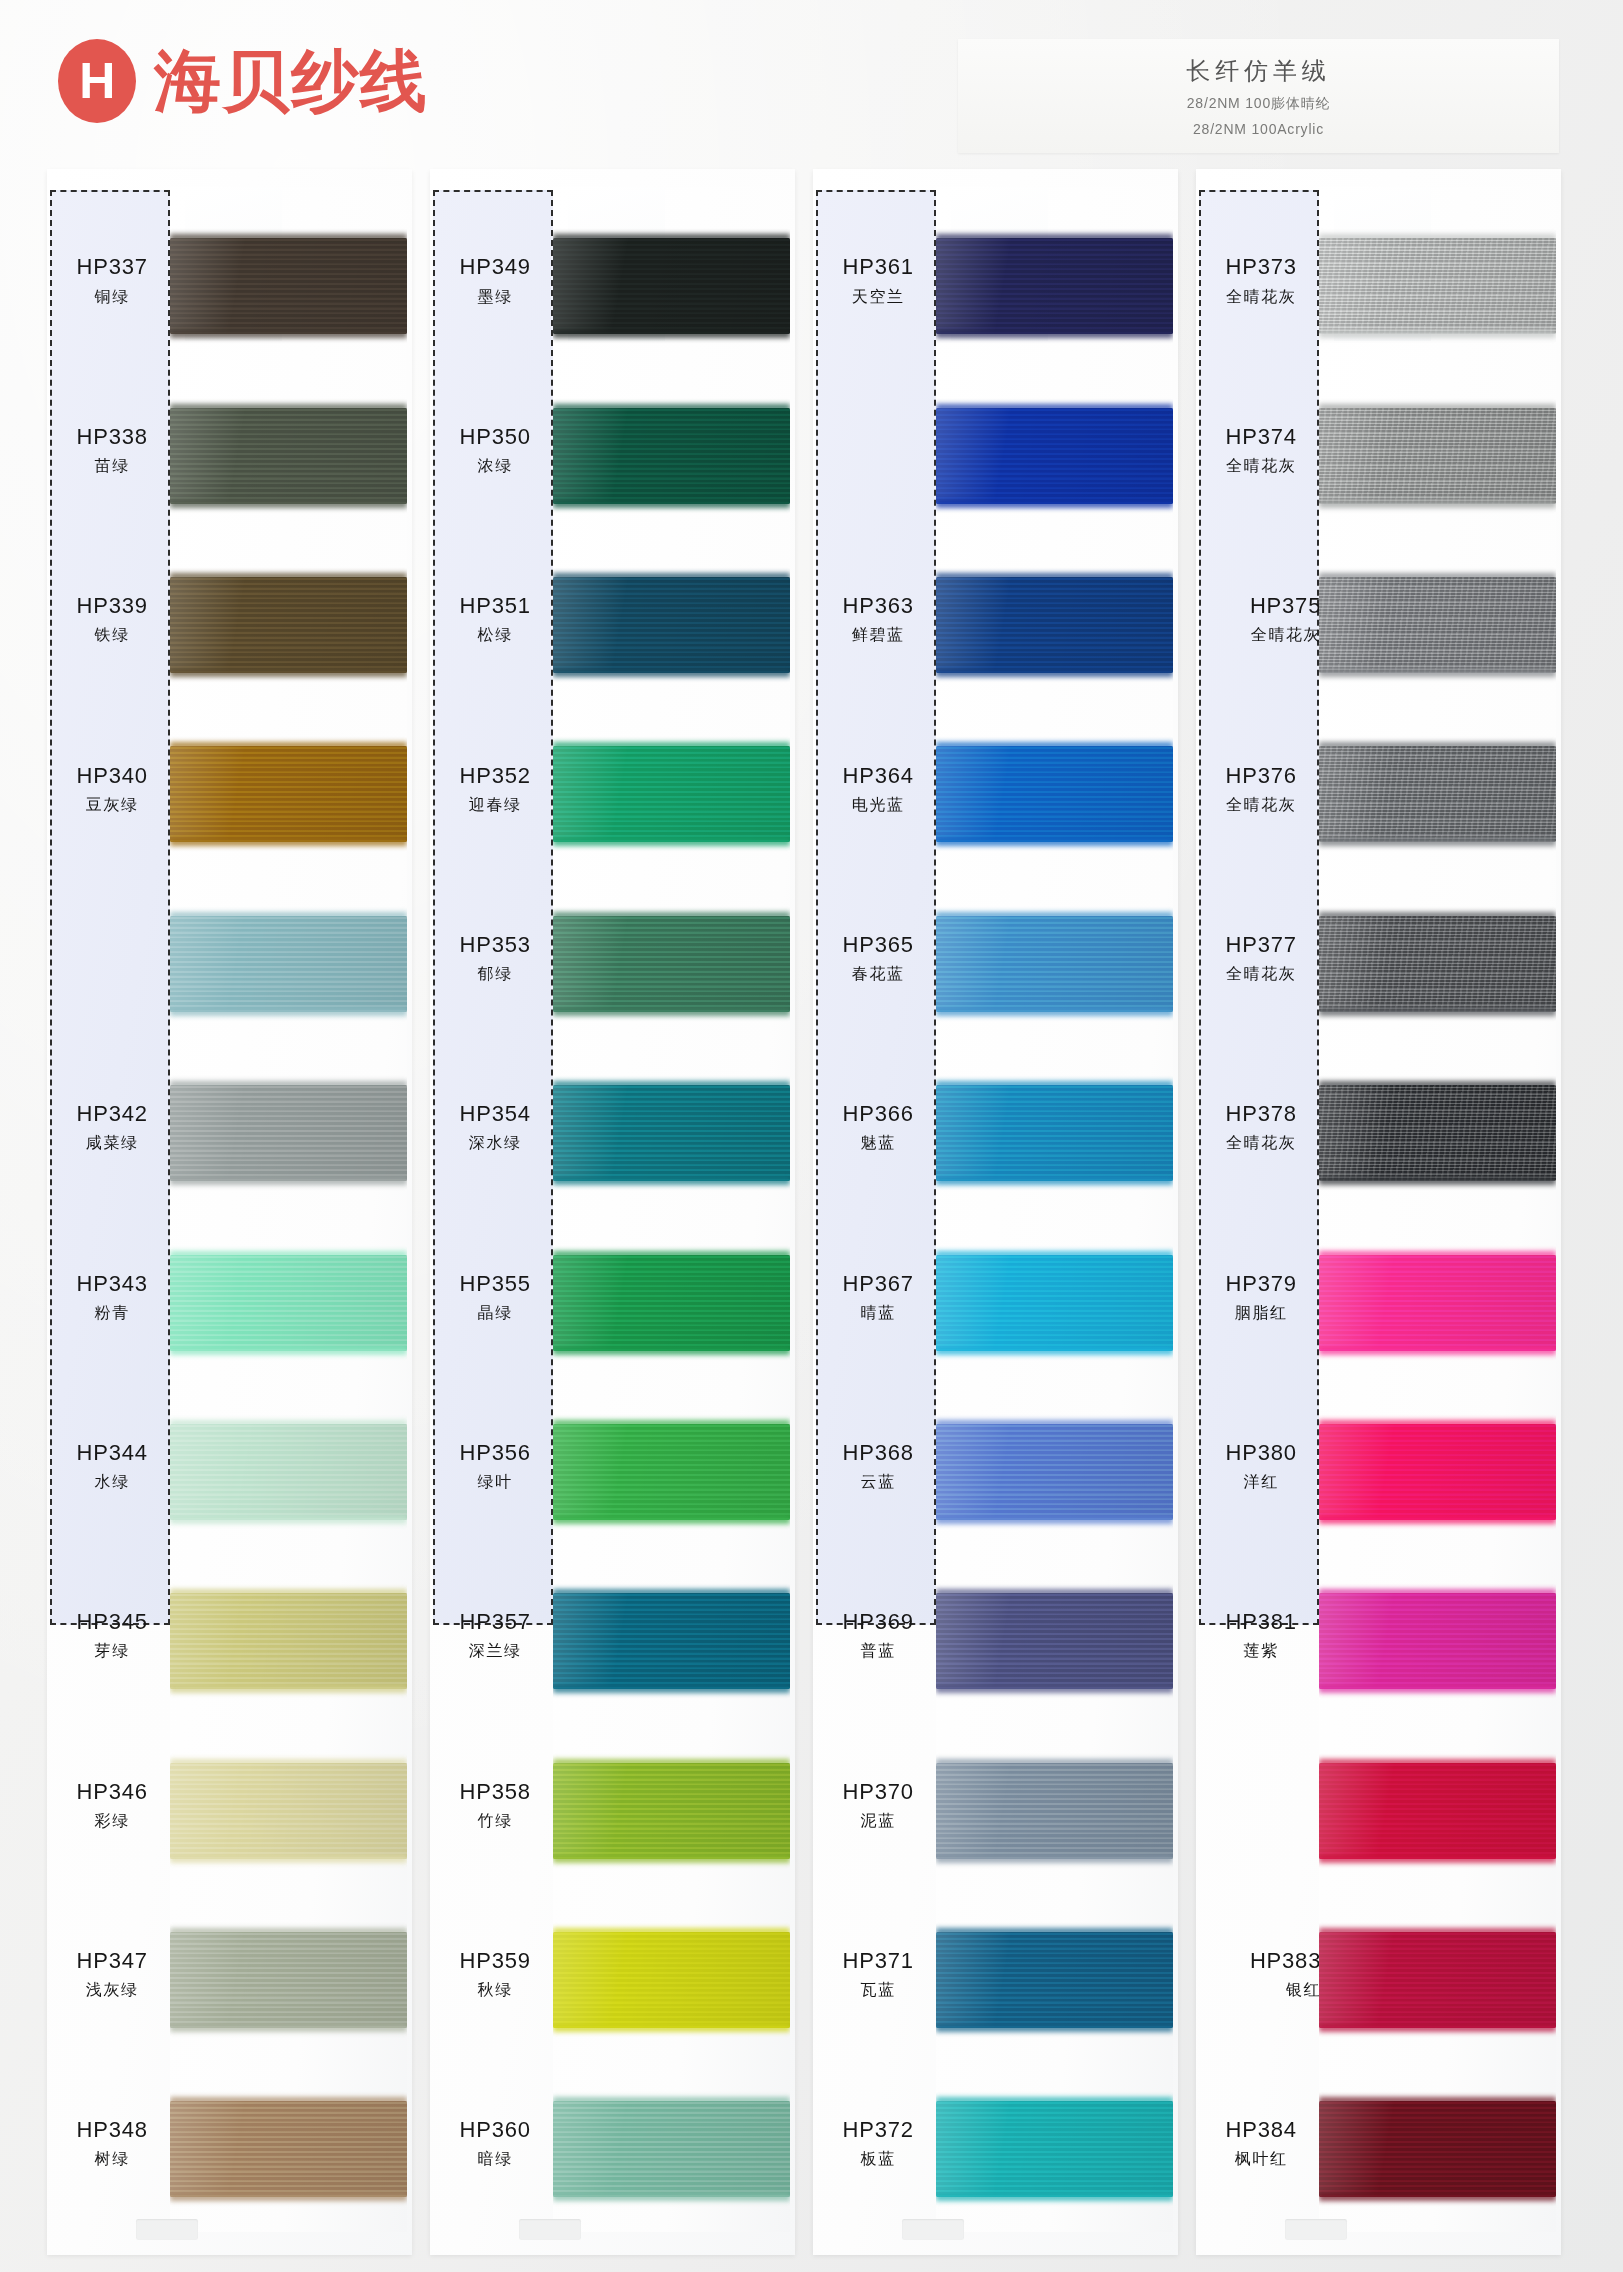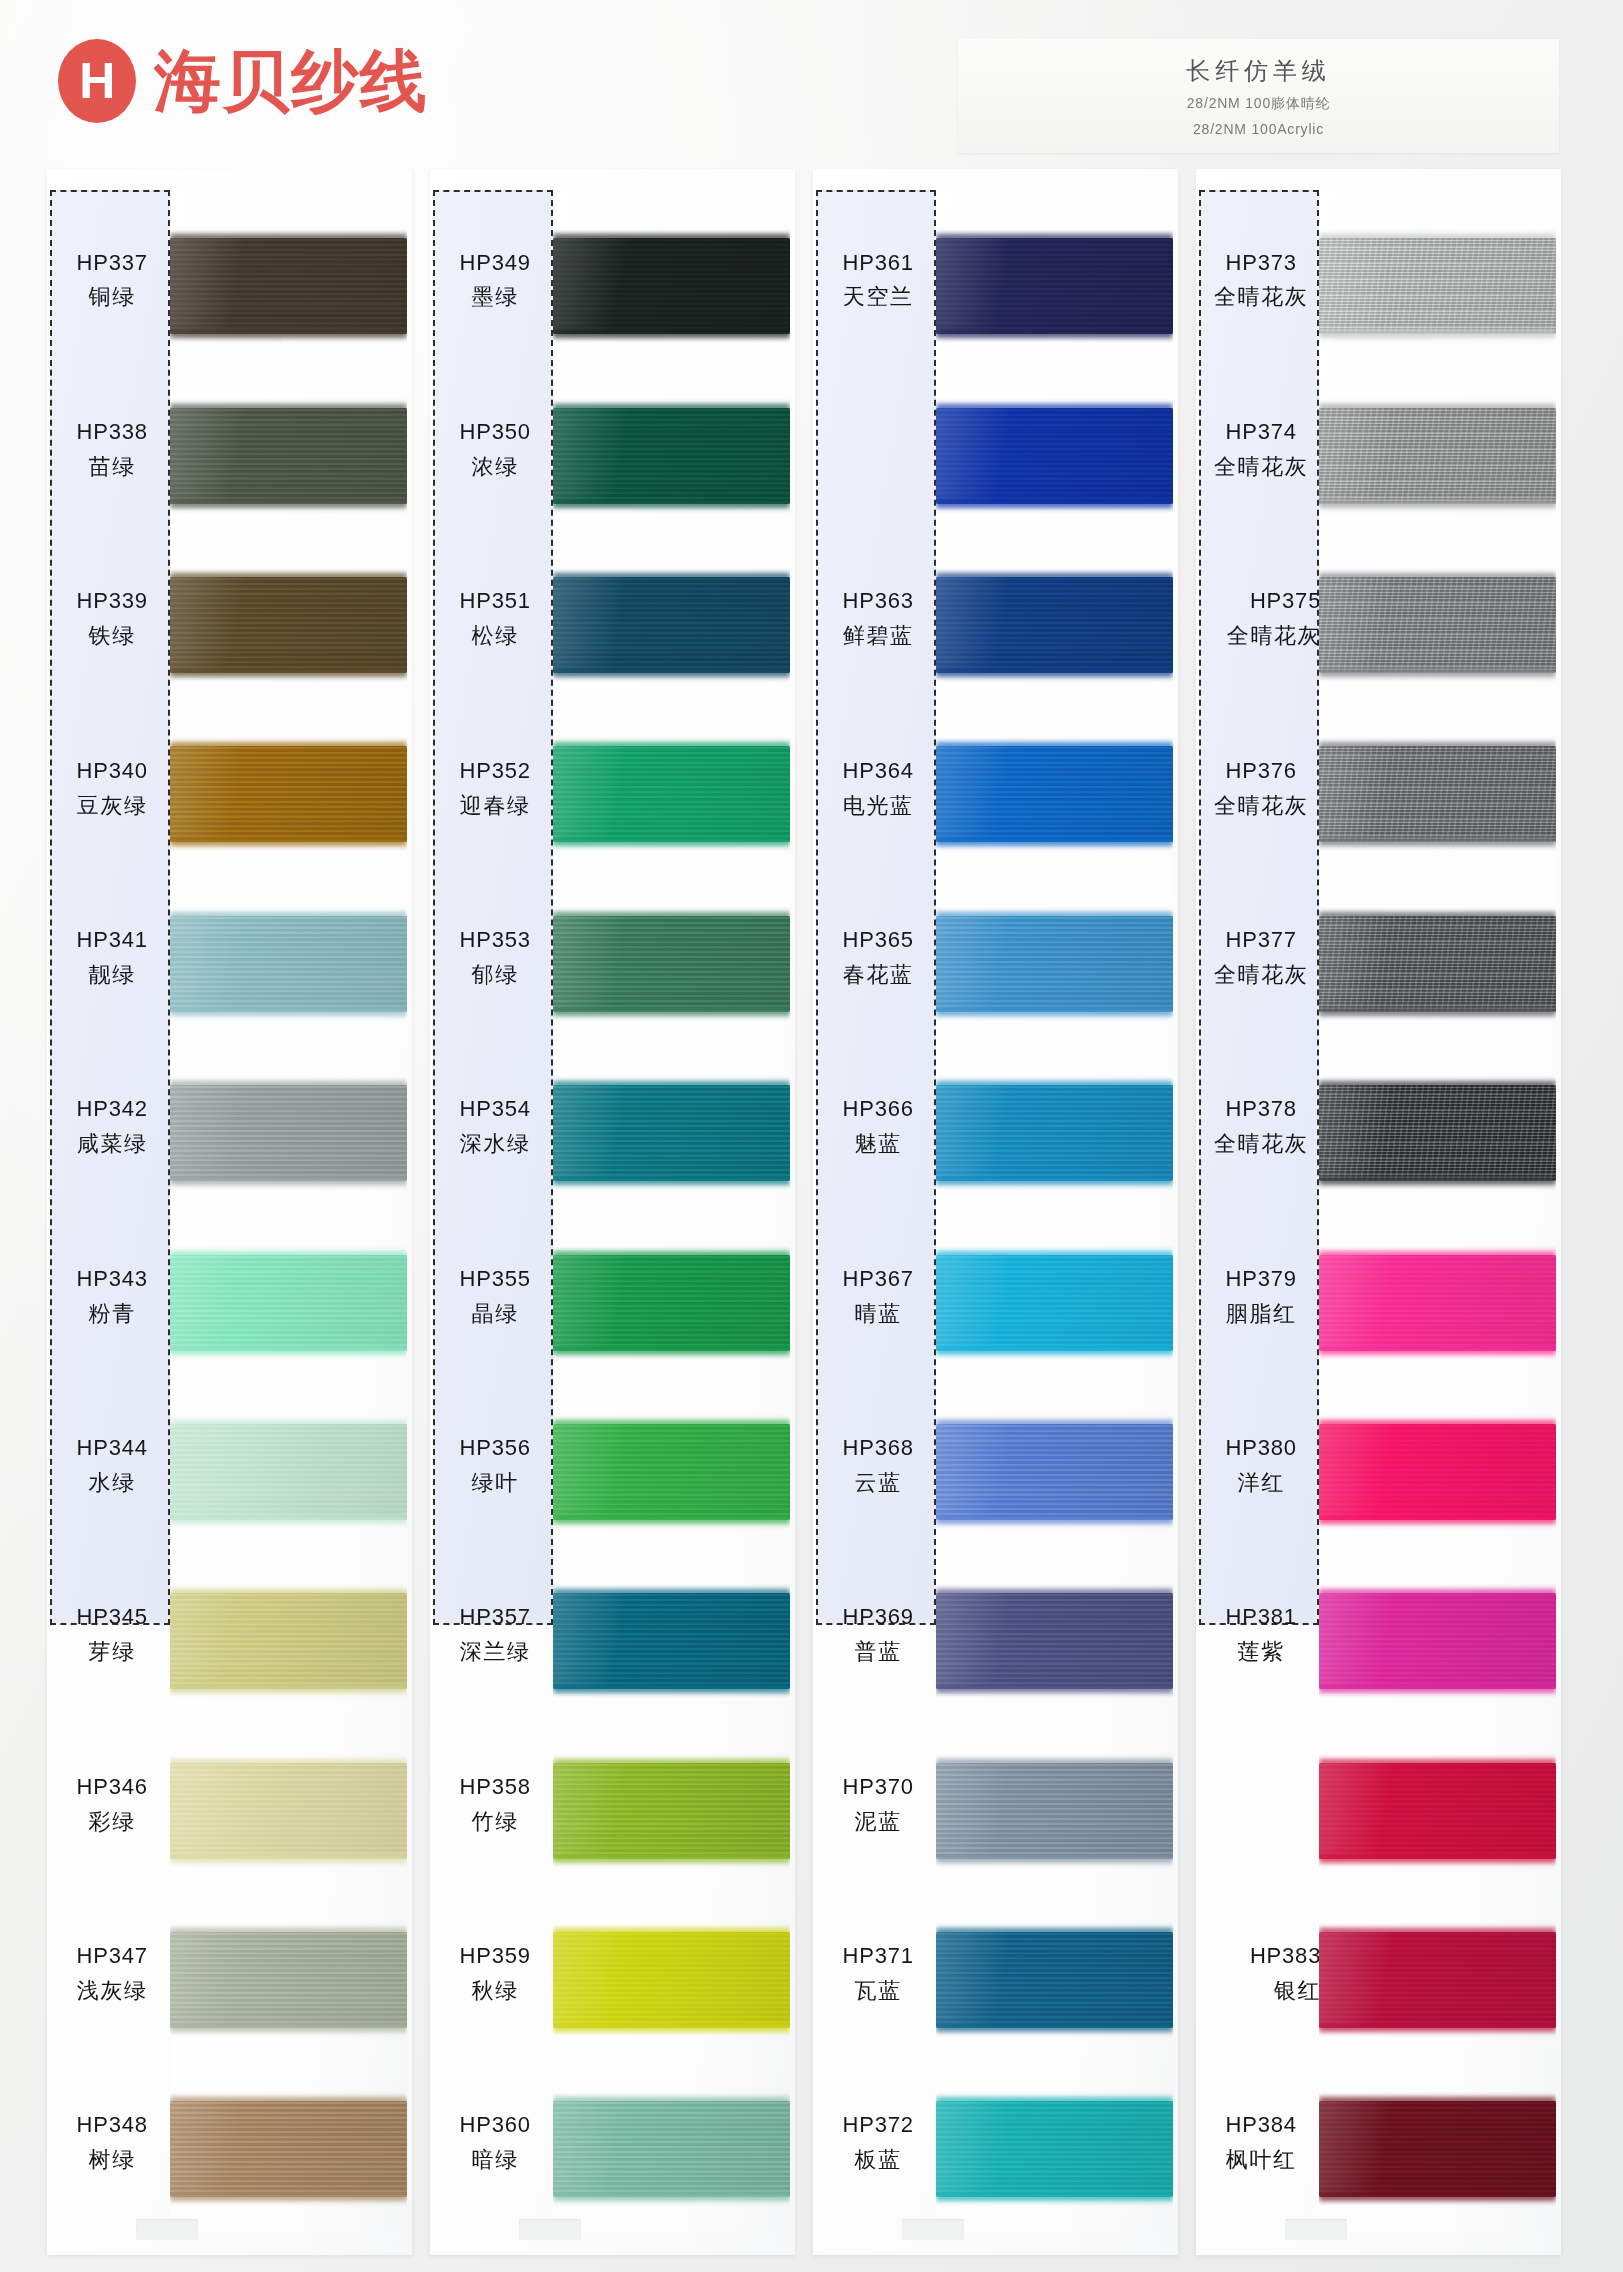--- a/index.html
+++ b/index.html
@@ -88,21 +88,21 @@
   .label-cell{
     position:absolute;left:0;width:120px;height:146px;
     display:flex;flex-direction:column;align-items:center;justify-content:center;
     gap:6.5px;
   }
   .code{
     font-size:22px;color:#171717;letter-spacing:0.8px;
     font-family:"Liberation Sans",sans-serif;
   }
   .cname{
-    font-size:22px;color:#171717;letter-spacing:1.6px;
+    font-size:16px;color:#171717;letter-spacing:1.6px;
     font-family:"DejaVu Sans","Liberation Sans",sans-serif;white-space:nowrap;
   }
 
   .swatch{
     position:absolute;left:0;width:237px;height:96px;
     border-radius:1.6px;
   }
   .swatch .fuzz{
     position:absolute;inset:0;
     background:
@@ -169,24 +169,20 @@
               <div class="cname">苗绿</div>
             </div>
             <div class="label-cell" style="top: 355px;">
               <div class="code">HP339</div>
               <div class="cname">铁绿</div>
             </div>
             <div class="label-cell" style="top: 525px;">
               <div class="code">HP340</div>
               <div class="cname">豆灰绿</div>
             </div>
-            <div class="label-cell" style="top: 694px;">
-              <div class="code">HP341</div>
-              <div class="cname">靓绿</div>
-            </div>
             <div class="label-cell" style="top: 863px;">
               <div class="code">HP342</div>
               <div class="cname">咸菜绿</div>
             </div>
             <div class="label-cell" style="top: 1033px;">
               <div class="code">HP343</div>
               <div class="cname">粉青</div>
             </div>
             <div class="label-cell" style="top: 1202px;">
               <div class="code">HP344</div>

